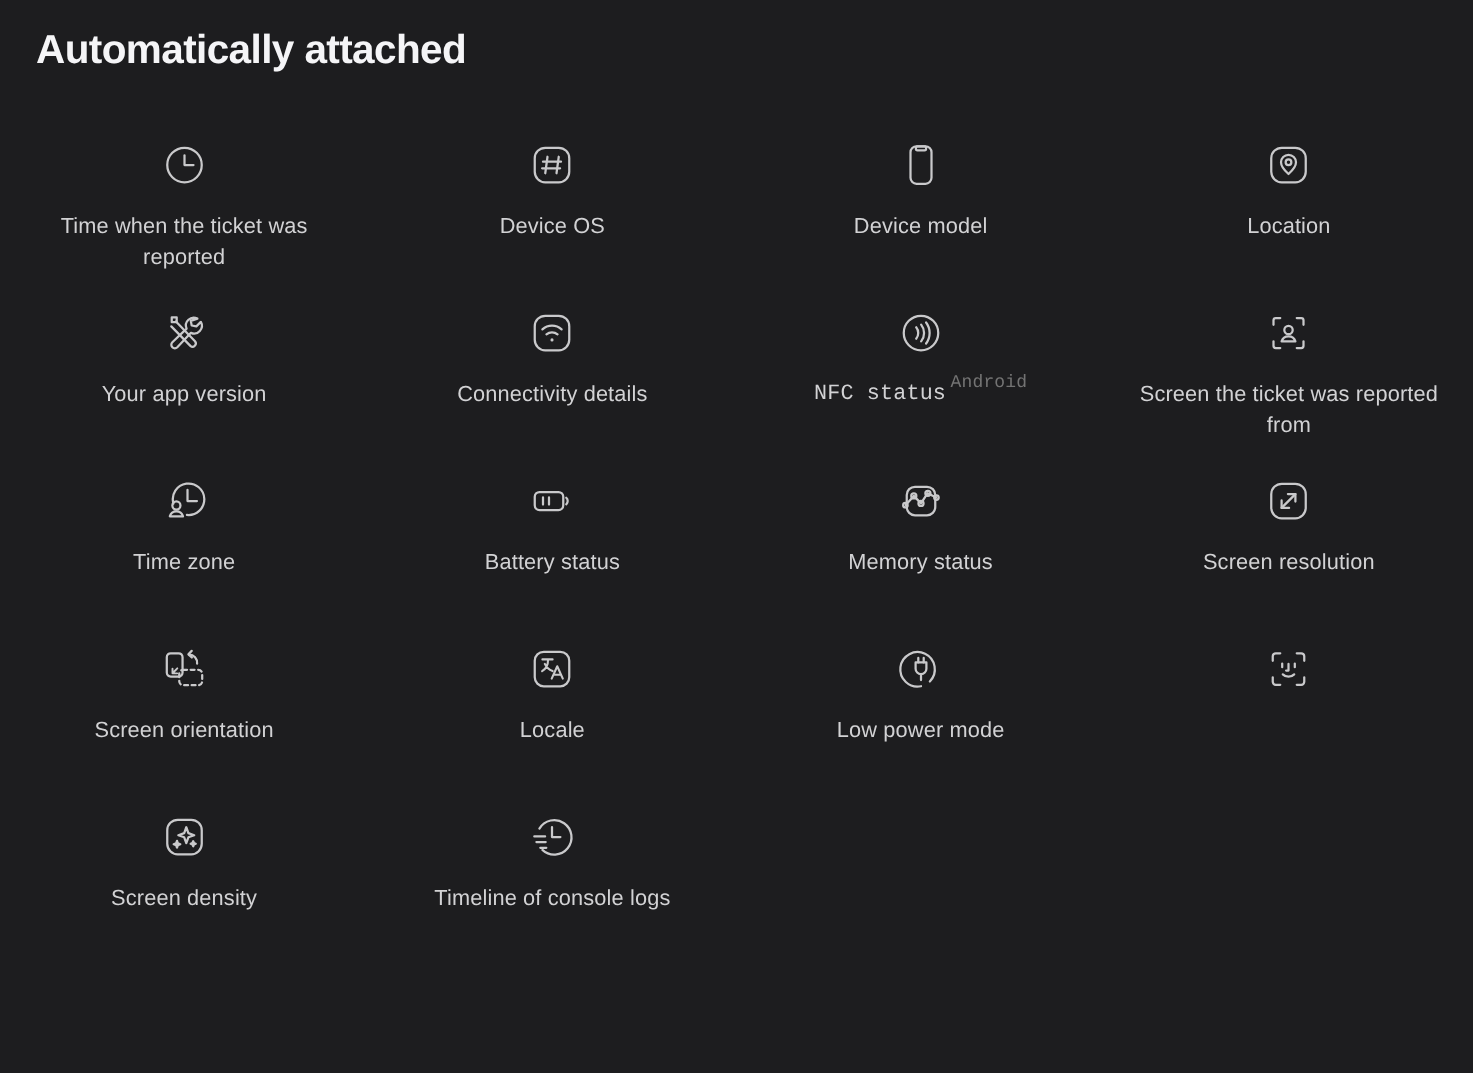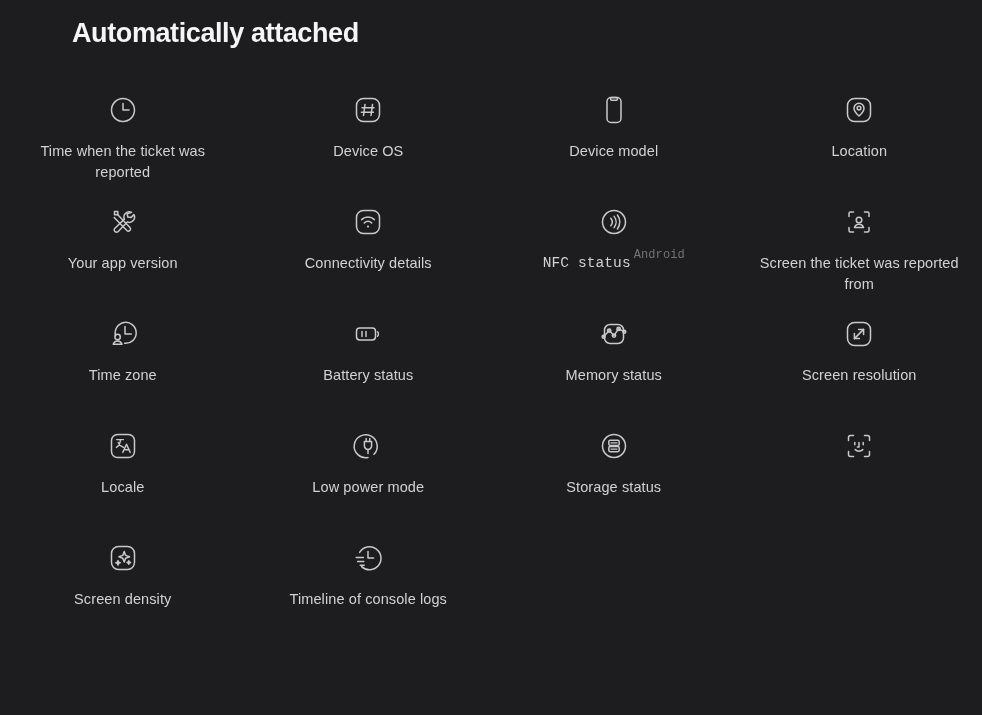--- a/index.html
+++ b/index.html
@@ -17,21 +17,20 @@
     position: relative;
   }
   .page-title {
     position: absolute;
     left: 24px;
     top: 18px;
     font-size: 27px;
     font-weight: bold;
     color: #f5f5f7;
     letter-spacing: -0.4px;
-    margin-left: 48px;
   }
   .grid {
     position: absolute;
     left: 0;
     top: 88px;
     width: 982px;
     display: grid;
     grid-template-columns: repeat(4, 1fr);
     grid-auto-rows: 112px;
     column-gap: 0px;
@@ -223,20 +222,32 @@
         <svg width="34" height="34" viewBox="0 0 34 34" fill="none" stroke="#c9c9cb" stroke-width="1.5" stroke-linecap="round" stroke-linejoin="round">
           <rect x="5.5" y="5.5" width="23" height="23" rx="7"></rect>
           <path d="M21.6 12.4 L12.4 21.6"></path>
           <path d="M21.6 17.4 V12.4 H16.6"></path>
           <path d="M12.4 16.6 V21.6 H17.4"></path>
         </svg>
       </span>
       <div class="cell-label">Screen resolution</div>
     </div>
 
+    <div class="cell">
+      <span class="icon-wrap">
+        <svg width="34" height="34" viewBox="0 0 34 34" fill="none" stroke="#c9c9cb" stroke-width="1.5" stroke-linecap="round" stroke-linejoin="round">
+          <rect x="5.2" y="6.5" width="10.5" height="15.5" rx="2.6"></rect>
+          <path d="M12.2 16.6 L9 19.8 M9 16.8 V19.9 H12.1" stroke-width="1.3"></path>
+          <rect x="13.5" y="17.5" width="15.3" height="10.3" rx="2.6" stroke-dasharray="2.6 2.4"></rect>
+          <path d="M20 7.2 a5.6 5.6 0 0 1 5.4 6.2"></path>
+          <path d="M21.8 4.9 L19.6 7.2 L21.9 9.3"></path>
+        </svg>
+      </span>
+      <div class="cell-label">Screen orientation</div>
+    </div>
 
     <div class="cell">
       <span class="icon-wrap">
         <svg width="34" height="34" viewBox="0 0 34 34" fill="none" stroke="#c9c9cb" stroke-width="1.5" stroke-linecap="round" stroke-linejoin="round">
           <rect x="5.5" y="5.5" width="23" height="23" rx="6"></rect>
           <path d="M10.6 10.6 H17.4 M14.4 10.6 C14.4 14.6 12.6 17.1 10.4 18.4 M12.2 13.6 c1.2 2.6 3 4 5.2 4.8" stroke-width="1.4"></path>
           <path d="M16.8 23.4 L20.5 15.2 L24.2 23.4 M18.2 20.8 H22.9" stroke-width="1.4"></path>
         </svg>
       </span>
       <div class="cell-label">Locale</div>
@@ -247,31 +258,20 @@
         <svg width="34" height="34" viewBox="0 0 34 34" fill="none" stroke="#c9c9cb" stroke-width="1.5" stroke-linecap="round" stroke-linejoin="round">
           <path d="M22.9 25.3 A11.5 11.5 0 1 0 17 28.5"></path>
           <path d="M13.4 12.6 h7.2 v4.2 a3.6 3.6 0 0 1 -3.6 3.6 a3.6 3.6 0 0 1 -3.6 -3.6 z"></path>
           <path d="M15.2 12.6 V9.6 M18.8 12.6 V9.6"></path>
           <path d="M17 20.4 V24.4"></path>
         </svg>
       </span>
       <div class="cell-label">Low power mode</div>
     </div>
 
-    <div class="cell">
-      <span class="icon-wrap">
-        <svg width="34" height="34" viewBox="0 0 34 34" fill="none" stroke="#c9c9cb" stroke-width="1.5" stroke-linecap="round" stroke-linejoin="round">
-          <circle cx="17" cy="17" r="11.5"></circle>
-          <rect x="11.8" y="11.3" width="10.4" height="5.1" rx="1.4"></rect>
-          <rect x="11.8" y="17.6" width="10.4" height="5.1" rx="1.4"></rect>
-          <path d="M14 13.9 H20 M14 20.2 H20" stroke-width="1.3"></path>
-        </svg>
-      </span>
-      <div class="cell-label">Storage status</div>
-    </div>
 
     <div class="cell">
       <span class="icon-wrap">
         <svg width="34" height="34" viewBox="0 0 34 34" fill="none" stroke="#c9c9cb" stroke-width="1.5" stroke-linecap="round" stroke-linejoin="round">
           <path d="M11.5 6.5 H8.5 a2 2 0 0 0 -2 2 V11.5"></path>
           <path d="M22.5 6.5 H25.5 a2 2 0 0 1 2 2 V11.5"></path>
           <path d="M27.5 22.5 V25.5 a2 2 0 0 1 -2 2 H22.5"></path>
           <path d="M6.5 22.5 V25.5 a2 2 0 0 0 2 2 H11.5"></path>
           <path d="M12.8 13.4 V15.8 M21.2 13.4 V15.8"></path>
           <path d="M17 13.6 V18 h-1.6"></path>

